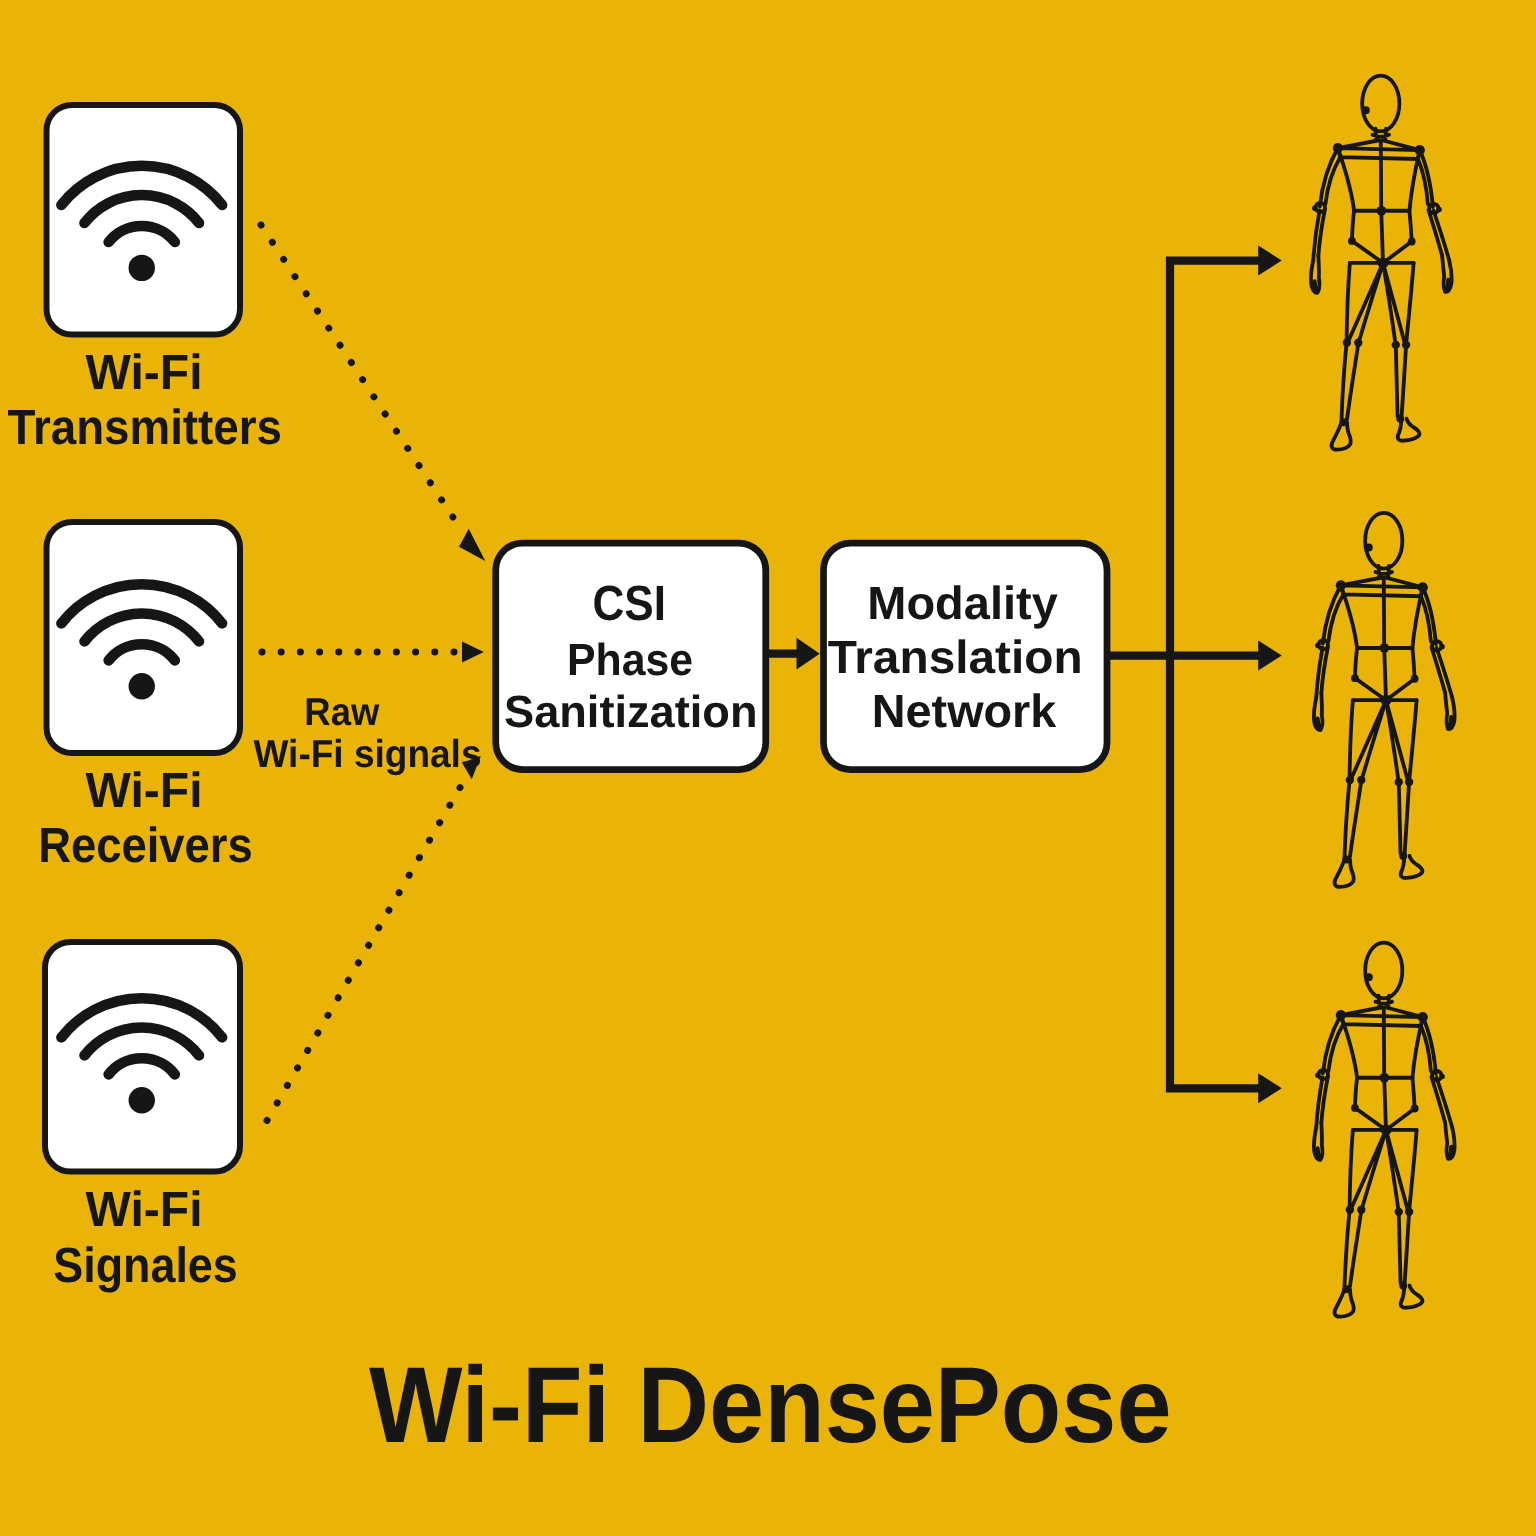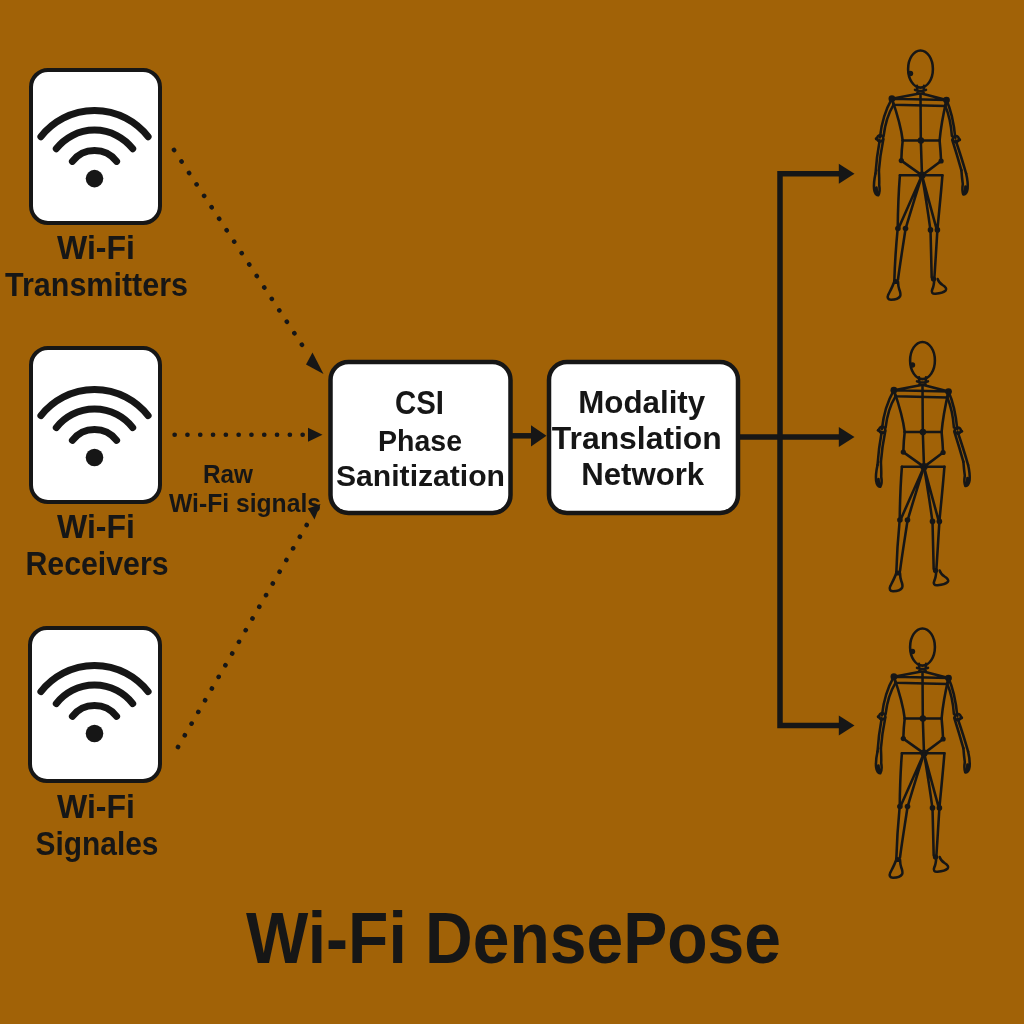--- a/index.html
+++ b/index.html
@@ -1,16 +1,16 @@
 <!DOCTYPE html>
 <html><head>
 <meta charset="utf-8">
 <style>
   html,body{margin:0;padding:0;background:#ffffff;}
-  #page{position:relative;width:1024px;height:1024px;background:#a16207;overflow:hidden;
+  #page{position:relative;width:1024px;height:1024px;background:#eab308;overflow:hidden;
         font-family:"Liberation Sans", sans-serif;}
   svg{position:absolute;left:0;top:0;}
   text{font-family:"Liberation Sans", sans-serif;fill:#161616;}
 </style>
 </head>
 <body>
 <div id="page">
 <svg width="1024" height="1024" viewBox="0 0 1024 1024">
 <defs>
   <g id="wifi">

